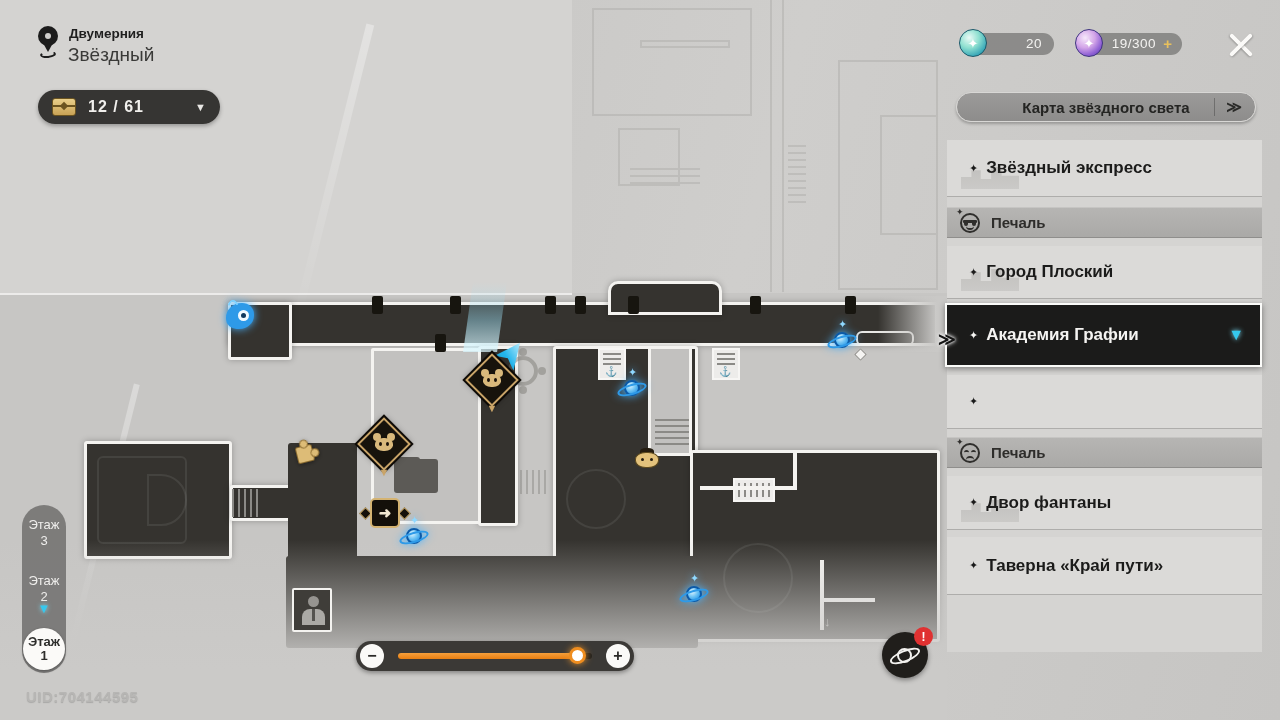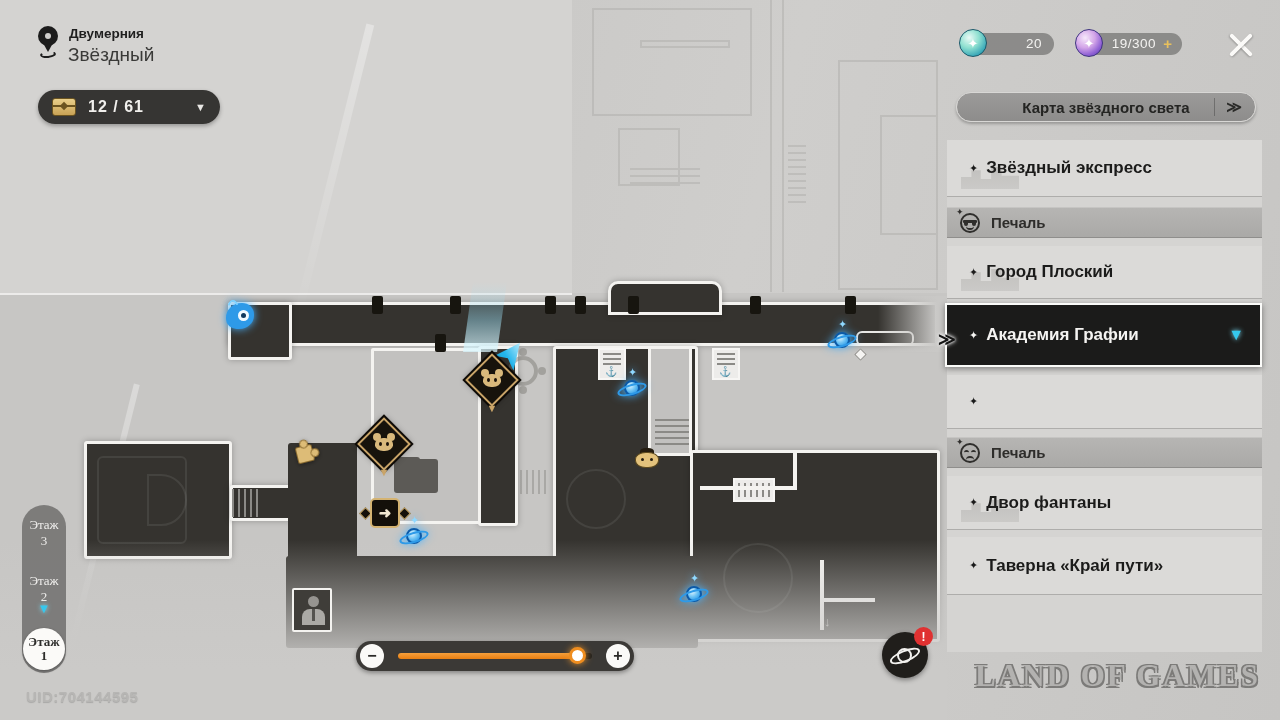--- a/index.html
+++ b/index.html
@@ -180,21 +180,21 @@
   .hicon.smile .l2 { position:absolute; left:13px; top:10px; width:4px; height:4px; background:#2f2e2c; border-radius:0 0 3px 3px; }
   .hicon.smile .mouth { position:absolute; left:7px; top:13px; width:8px; height:5px; border-bottom:2px solid #2f2e2c;
     border-radius:0 0 8px 8px; }
   .hicon.sad .e1,.hicon.sad .e2 { position:absolute; top:8px; width:5px; height:3px; border-top:2px solid #2f2e2c; border-radius:4px 4px 0 0; }
   .hicon.sad .e1 { left:5px; } .hicon.sad .e2 { left:12px; }
   .hicon.sad .mouth { position:absolute; left:7px; top:14px; width:8px; height:5px; border-top:2px solid #2f2e2c;
     border-radius:8px 8px 0 0; }
 
   
   .floor-pill { position:absolute; left:22px; top:505px; width:44px; height:168px;
-    background:rgba(112,111,109,.85); border-radius:22px;font-family:Liberation Serif, serif; }
+    background:rgba(112,111,109,.85); border-radius:22px; }
   .floor { position:absolute; left:0; width:44px; text-align:center; color:#efeeec; font-size:13px;
     line-height:1.2; cursor:pointer; }
   .floor-active { position:absolute; left:1px; top:123px; width:42px; height:42px; background:#fbfaf8;
     border-radius:50%; box-shadow:0 1px 3px rgba(0,0,0,.35); color:#2d2d2b; font-size:13px; font-weight:bold;
     display:flex; flex-direction:column; align-items:center; justify-content:center; line-height:1.1; cursor:pointer; }
   .floor-dd { position:absolute; left:14px; top:96px; width:16px; text-align:center; color:#35c8ee; font-size:13px;
     text-shadow:0 0 5px #7fe3ff; }
 
   
   .zoom-bar { position:absolute; left:356px; top:641px; width:278px; height:30px; background:#3b3936;
@@ -507,14 +507,13 @@
     <div class="zbtn plus">+</div>
   </div>
 
   <div class="chat-btn">
     <div class="planet"></div>
     <div class="pring"></div>
   </div>
   <div class="chat-badge">!</div>
 
   <div class="uid">UID:704144595</div>
-  <div class="watermark">LAND OF GAMES</div>
 </div>
 
 </body></html>

